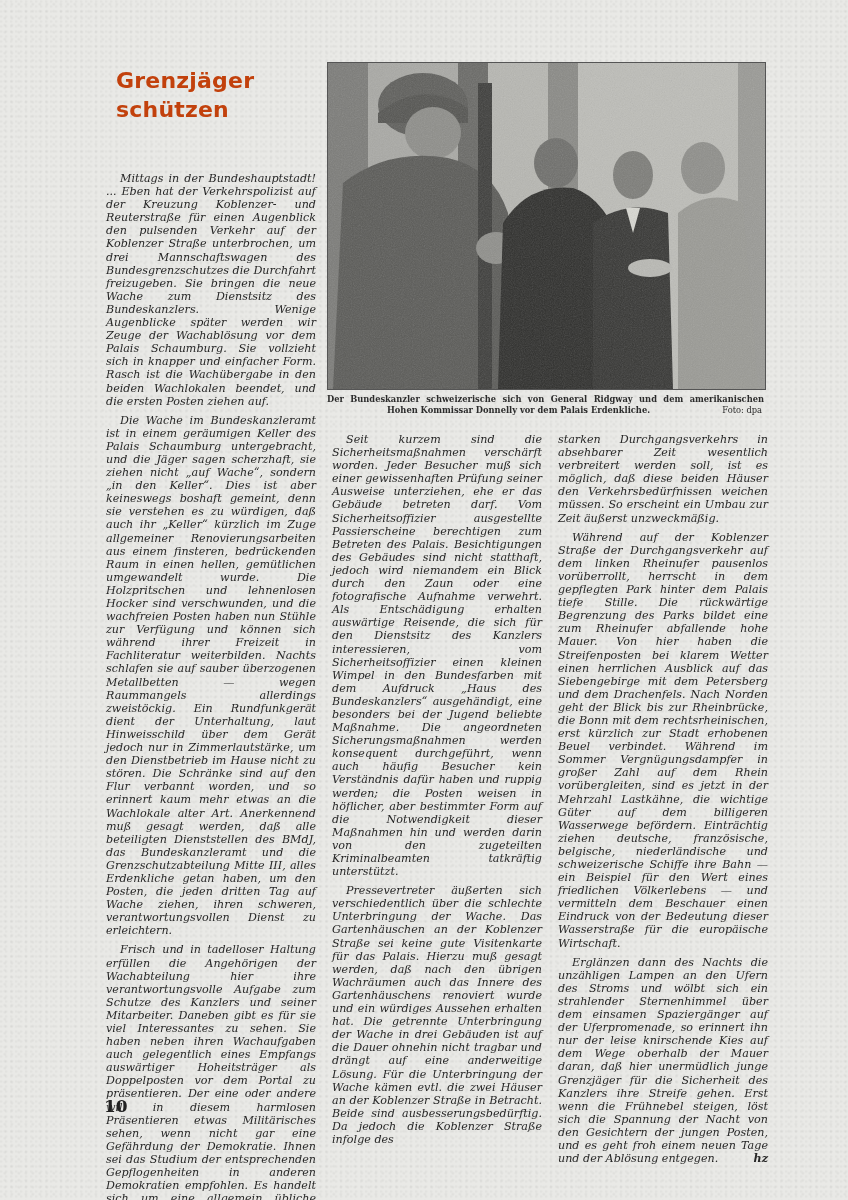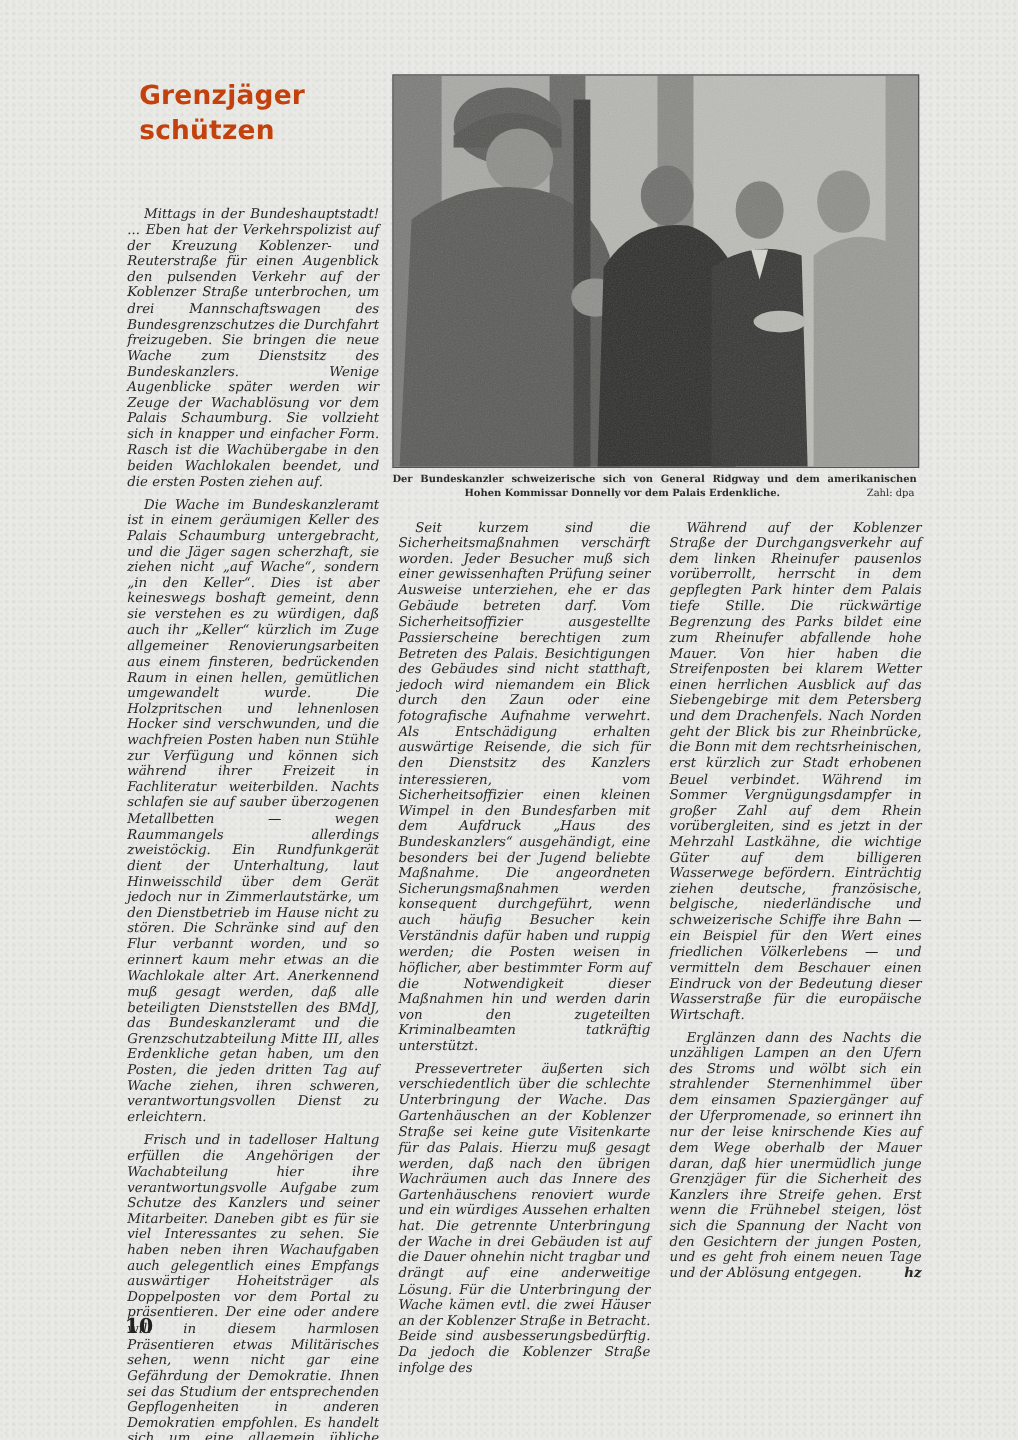--- a/index.html
+++ b/index.html
@@ -104,33 +104,34 @@
 
     <ellipse cx="322" cy="205" rx="22" ry="9" fill="#b9b9b4"></ellipse>
     <rect x="0" y="0" width="437" height="326" filter="url(#grain)" fill="#000" opacity="0.6"></rect>
   </svg>
 </div>
 
 <div class="caption">
   <span class="line1">Der Bundeskanzler schweizerische sich von General Ridgway und dem amerikanischen</span>
   <span class="line2">
     <span>Hohen Kommissar Donnelly vor dem Palais Erdenkliche.</span>
-    <span class="credit">Zahl: dpa</span>
+    <span class="credit">Foto: dpa</span>
   </span>
 </div>
 
 <div class="col col1">
   <p>Mittags in der Bundeshauptstadt! ... Eben hat der Verkehrspolizist auf der Kreuzung Koblenzer- und Reuterstraße für einen Augenblick den pulsenden Verkehr auf der Koblenzer Straße unterbrochen, um drei Mannschaftswagen des Bundesgrenzschutzes die Durchfahrt freizugeben. Sie bringen die neue Wache zum Dienstsitz des Bundeskanzlers. Wenige Augenblicke später werden wir Zeuge der Wachablösung vor dem Palais Schaumburg. Sie vollzieht sich in knapper und einfacher Form. Rasch ist die Wachübergabe in den beiden Wachlokalen beendet, und die ersten Posten ziehen auf.</p>
   <p>Die Wache im Bundeskanzleramt ist in einem geräumigen Keller des Palais Schaumburg untergebracht, und die Jäger sagen scherzhaft, sie ziehen nicht „auf Wache“, sondern „in den Keller“. Dies ist aber keineswegs boshaft gemeint, denn sie verstehen es zu würdigen, daß auch ihr „Keller“ kürzlich im Zuge allgemeiner Renovierungsarbeiten aus einem finsteren, bedrückenden Raum in einen hellen, gemütlichen umgewandelt wurde. Die Holzpritschen und lehnenlosen Hocker sind verschwunden, und die wachfreien Posten haben nun Stühle zur Verfügung und können sich während ihrer Freizeit in Fachliteratur weiterbilden. Nachts schlafen sie auf sauber überzogenen Metallbetten — wegen Raummangels allerdings zweistöckig. Ein Rundfunkgerät dient der Unterhaltung, laut Hinweisschild über dem Gerät jedoch nur in Zimmerlautstärke, um den Dienstbetrieb im Hause nicht zu stören. Die Schränke sind auf den Flur verbannt worden, und so erinnert kaum mehr etwas an die Wachlokale alter Art. Anerkennend muß gesagt werden, daß alle beteiligten Dienststellen des BMdJ, das Bundeskanzleramt und die Grenzschutzabteilung Mitte III, alles Erdenkliche getan haben, um den Posten, die jeden dritten Tag auf Wache ziehen, ihren schweren, verantwortungsvollen Dienst zu erleichtern.</p>
   <p>Frisch und in tadelloser Haltung erfüllen die Angehörigen der Wachabteilung hier ihre verantwortungsvolle Aufgabe zum Schutze des Kanzlers und seiner Mitarbeiter. Daneben gibt es für sie viel Interessantes zu sehen. Sie haben neben ihren Wachaufgaben auch gelegentlich eines Empfangs auswärtiger Hoheitsträger als Doppelposten vor dem Portal zu präsentieren. Der eine oder andere will in diesem harmlosen Präsentieren etwas Militärisches sehen, wenn nicht gar eine Gefährdung der Demokratie. Ihnen sei das Studium der entsprechenden Gepflogenheiten in anderen Demokratien empfohlen. Es handelt sich um eine allgemein übliche Ehrenbezeigung ge-</p>
 </div>
 
 <div class="col col2">
   <p>Seit kurzem sind die Sicherheitsmaßnahmen verschärft worden. Jeder Besucher muß sich einer gewissenhaften Prüfung seiner Ausweise unterziehen, ehe er das Gebäude betreten darf. Vom Sicherheitsoffizier ausgestellte Passierscheine berechtigen zum Betreten des Palais. Besichtigungen des Gebäudes sind nicht statthaft, jedoch wird niemandem ein Blick durch den Zaun oder eine fotografische Aufnahme verwehrt. Als Entschädigung erhalten auswärtige Reisende, die sich für den Dienstsitz des Kanzlers interessieren, vom Sicherheitsoffizier einen kleinen Wimpel in den Bundesfarben mit dem Aufdruck „Haus des Bundeskanzlers“ ausgehändigt, eine besonders bei der Jugend beliebte Maßnahme. Die angeordneten Sicherungsmaßnahmen werden konsequent durchgeführt, wenn auch häufig Besucher kein Verständnis dafür haben und ruppig werden; die Posten weisen in höflicher, aber bestimmter Form auf die Notwendigkeit dieser Maßnahmen hin und werden darin von den zugeteilten Kriminalbeamten tatkräftig unterstützt.</p>
   <p>Pressevertreter äußerten sich verschiedentlich über die schlechte Unterbringung der Wache. Das Gartenhäuschen an der Koblenzer Straße sei keine gute Visitenkarte für das Palais. Hierzu muß gesagt werden, daß nach den übrigen Wachräumen auch das Innere des Gartenhäuschens renoviert wurde und ein würdiges Aussehen erhalten hat. Die getrennte Unterbringung der Wache in drei Gebäuden ist auf die Dauer ohnehin nicht tragbar und drängt auf eine anderweitige Lösung. Für die Unterbringung der Wache kämen evtl. die zwei Häuser an der Koblenzer Straße in Betracht. Beide sind ausbesserungsbedürftig. Da jedoch die Koblenzer Straße infolge des</p>
 </div>
 
 <div class="col col3">
+  <p class="cont">starken Durchgangsverkehrs in absehbarer Zeit wesentlich verbreitert werden soll, ist es möglich, daß diese beiden Häuser den Verkehrsbedürfnissen weichen müssen. So erscheint ein Umbau zur Zeit äußerst unzweckmäßig.</p>
   <p>Während auf der Koblenzer Straße der Durchgangsverkehr auf dem linken Rheinufer pausenlos vorüberrollt, herrscht in dem gepflegten Park hinter dem Palais tiefe Stille. Die rückwärtige Begrenzung des Parks bildet eine zum Rheinufer abfallende hohe Mauer. Von hier haben die Streifenposten bei klarem Wetter einen herrlichen Ausblick auf das Siebengebirge mit dem Petersberg und dem Drachenfels. Nach Norden geht der Blick bis zur Rheinbrücke, die Bonn mit dem rechtsrheinischen, erst kürzlich zur Stadt erhobenen Beuel verbindet. Während im Sommer Vergnügungsdampfer in großer Zahl auf dem Rhein vorübergleiten, sind es jetzt in der Mehrzahl Lastkähne, die wichtige Güter auf dem billigeren Wasserwege befördern. Einträchtig ziehen deutsche, französische, belgische, niederländische und schweizerische Schiffe ihre Bahn — ein Beispiel für den Wert eines friedlichen Völkerlebens — und vermitteln dem Beschauer einen Eindruck von der Bedeutung dieser Wasserstraße für die europäische Wirtschaft.</p>
   <p><span>Erglänzen dann des Nachts die unzähligen Lampen an den Ufern des Stroms und wölbt sich ein strahlender Sternenhimmel über dem einsamen Spaziergänger auf der Uferpromenade, so erinnert ihn nur der leise knirschende Kies auf dem Wege oberhalb der Mauer daran, daß hier unermüdlich junge Grenzjäger für die Sicherheit des Kanzlers ihre Streife gehen. Erst wenn die Frühnebel steigen, löst sich die Spannung der Nacht von den Gesichtern der jungen Posten, und es geht froh einem neuen Tage und der Ablösung entgegen.</span> <span class="signature">hz</span></p>
 </div>
 
 <div class="page-number">10</div>
 
 </body></html>

